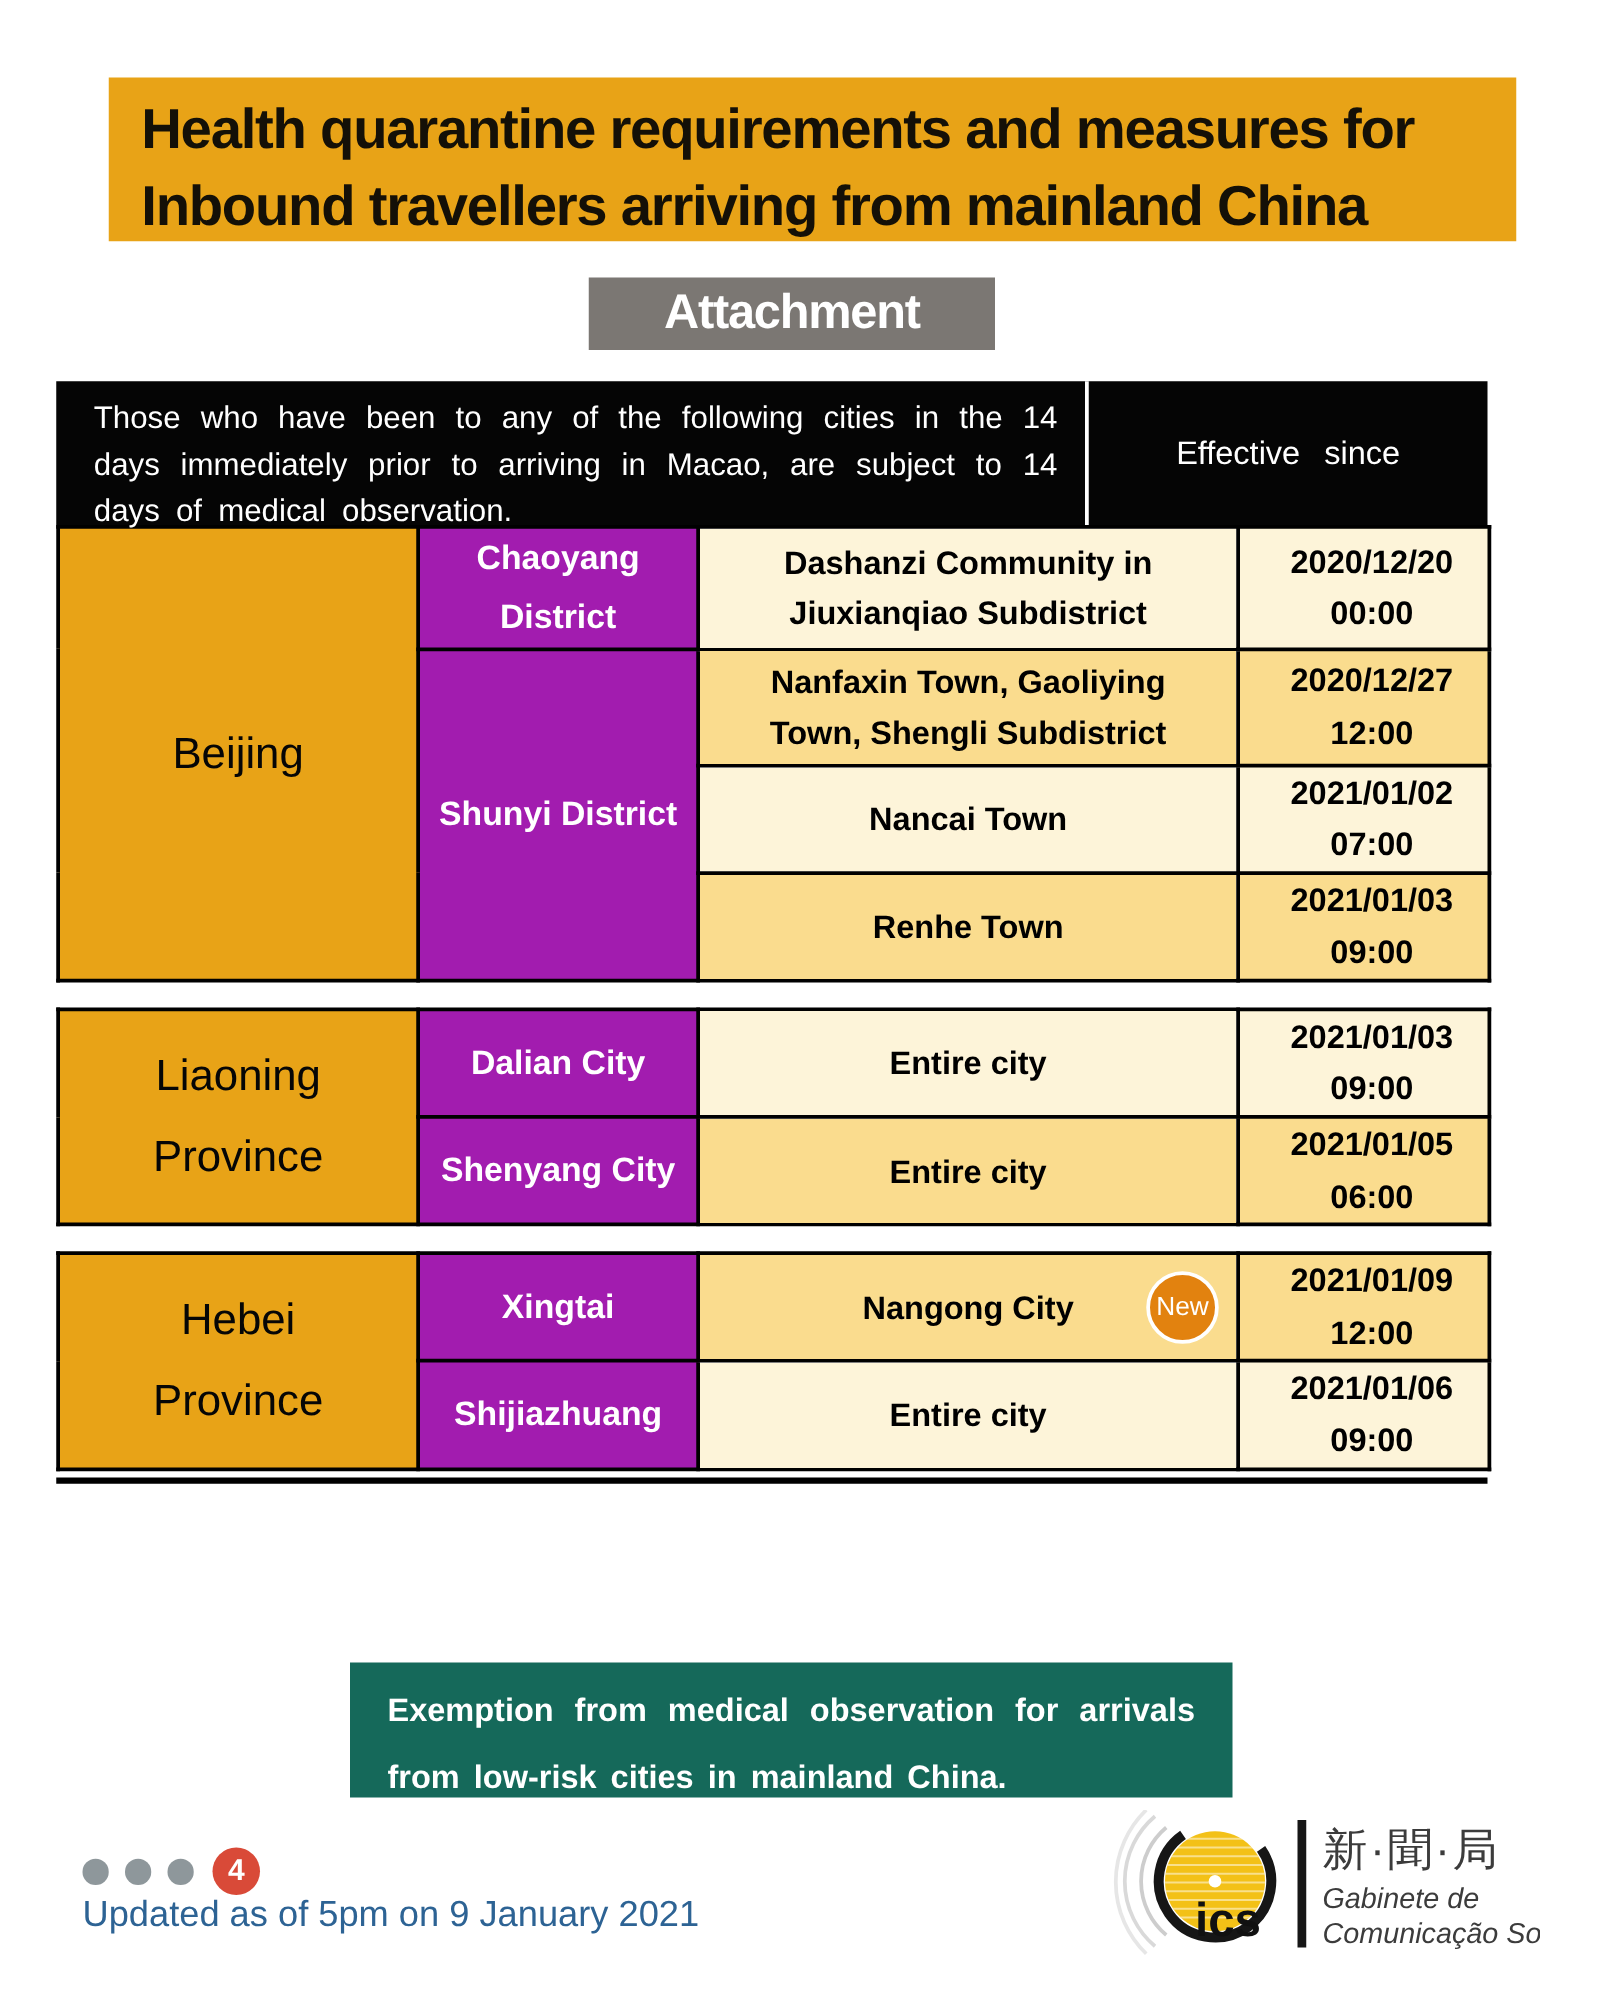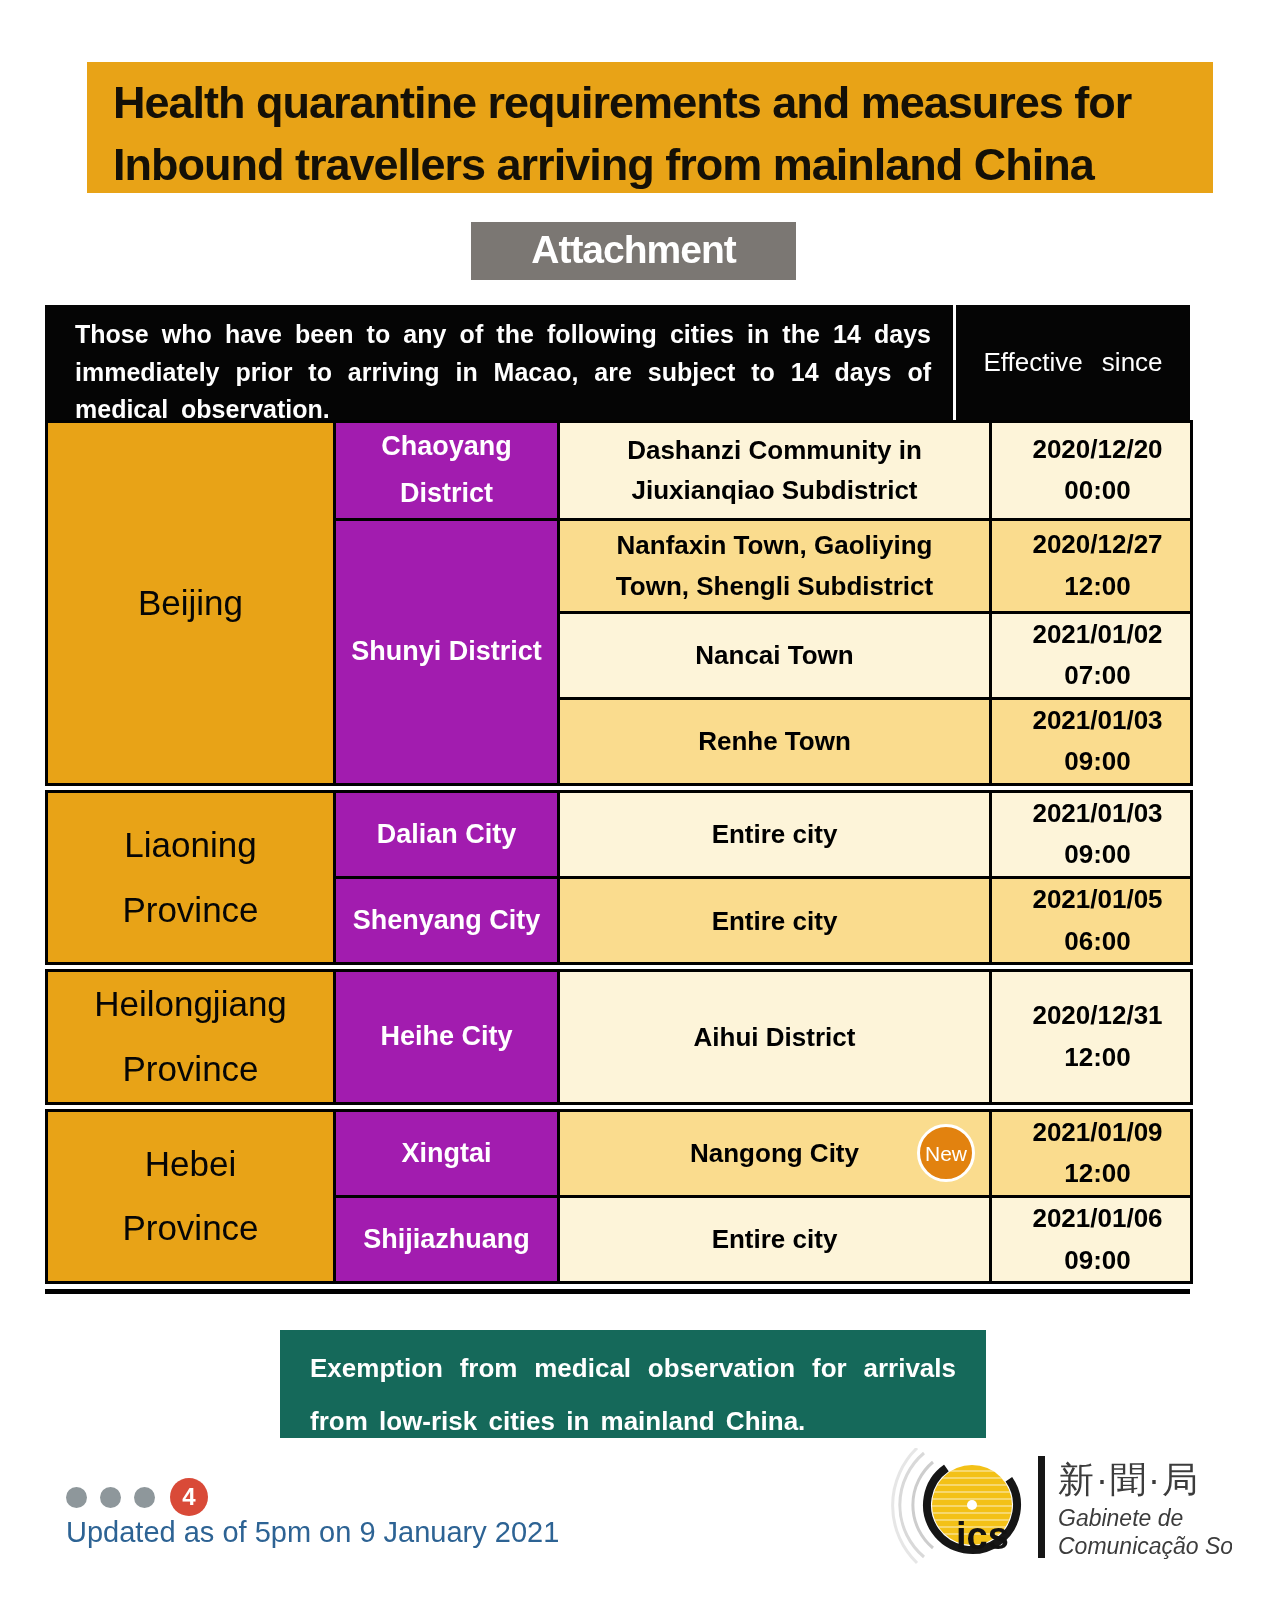--- a/index.html
+++ b/index.html
@@ -22,32 +22,32 @@
     position:absolute; left:471px; top:222px; width:325px; height:58px;
     background:#7B7773; color:#fff; font-weight:700; font-size:39px;
     text-align:center; line-height:56px; letter-spacing:-1px;
   }
 
   
   .table-wrap { position:absolute; left:45px; top:305px; width:1145px; }
 
   .tbl-head { display:flex; background:#050505; color:#fff; height:115px; }
   .tbl-head .desc {
-    width:908px; padding:11px 22px 0 30px;
+    width:823px; padding:11px 22px 0 30px;
     font-size:25px; line-height:1.5; word-spacing:6px;
-    text-align:justify; text-align-last:left;font-weight:bold;
+    text-align:justify; text-align-last:left;
   }
   .tbl-head .eff {
     flex:1; border-left:3px solid #fff;
     display:flex; align-items:center; justify-content:center;
     font-size:26px; word-spacing:12px;
   }
 
   table.sec { border-collapse:collapse; width:1145px; table-layout:fixed; }
-  table.sec.gap { margin-top:4px; }
+  table.sec.gap { margin-top:20px; }
   .sec td { border:3px solid #000; text-align:center; vertical-align:middle; padding:0; }
   .h85  { height:85px; }
   .h93  { height:93px; }
   .h126 { height:126px; }
 
   td.prov { background:#E8A317; font-size:35px; font-weight:400; color:#060606; }
   td.prov .pline { line-height:1.85; }
   td.dist { background:#a21caf; color:#fff; font-weight:700; font-size:27px; }
   td.dist .dline { line-height:1.75; }
   td.area { font-weight:700; font-size:26px; padding:4px 26px; position:relative; line-height:1.55; }
@@ -180,44 +180,20 @@
       </td>
       <td class="area gold">Entire city</td>
       <td class="dt gold">
         <div>2021/01/05</div>
         <div>06:00</div>
       </td>
     </tr>
   </tbody>
     </table>
 
-  <table class="sec gap">
-    <colgroup>
-        <col style="width:288px">
-        <col style="width:224px">
-        <col style="width:432px">
-        <col style="width:201px">
-      </colgroup>
-    <tbody>
-        <tr class="h126">
-      <td class="prov">
-        <div class="pline">Heilongjiang</div>
-        <div class="pline">Province</div>
-      </td>
-      <td class="dist">
-        <div class="dline">Heihe City</div>
-      </td>
-      <td class="area cream">Aihui District</td>
-      <td class="dt cream">
-        <div>2020/12/31</div>
-        <div>12:00</div>
-      </td>
-    </tr>
-  </tbody>
-    </table>
 
   <table class="sec gap">
     <colgroup>
         <col style="width:288px">
         <col style="width:224px">
         <col style="width:432px">
         <col style="width:201px">
       </colgroup>
     <tbody>
         <tr class="h85">

